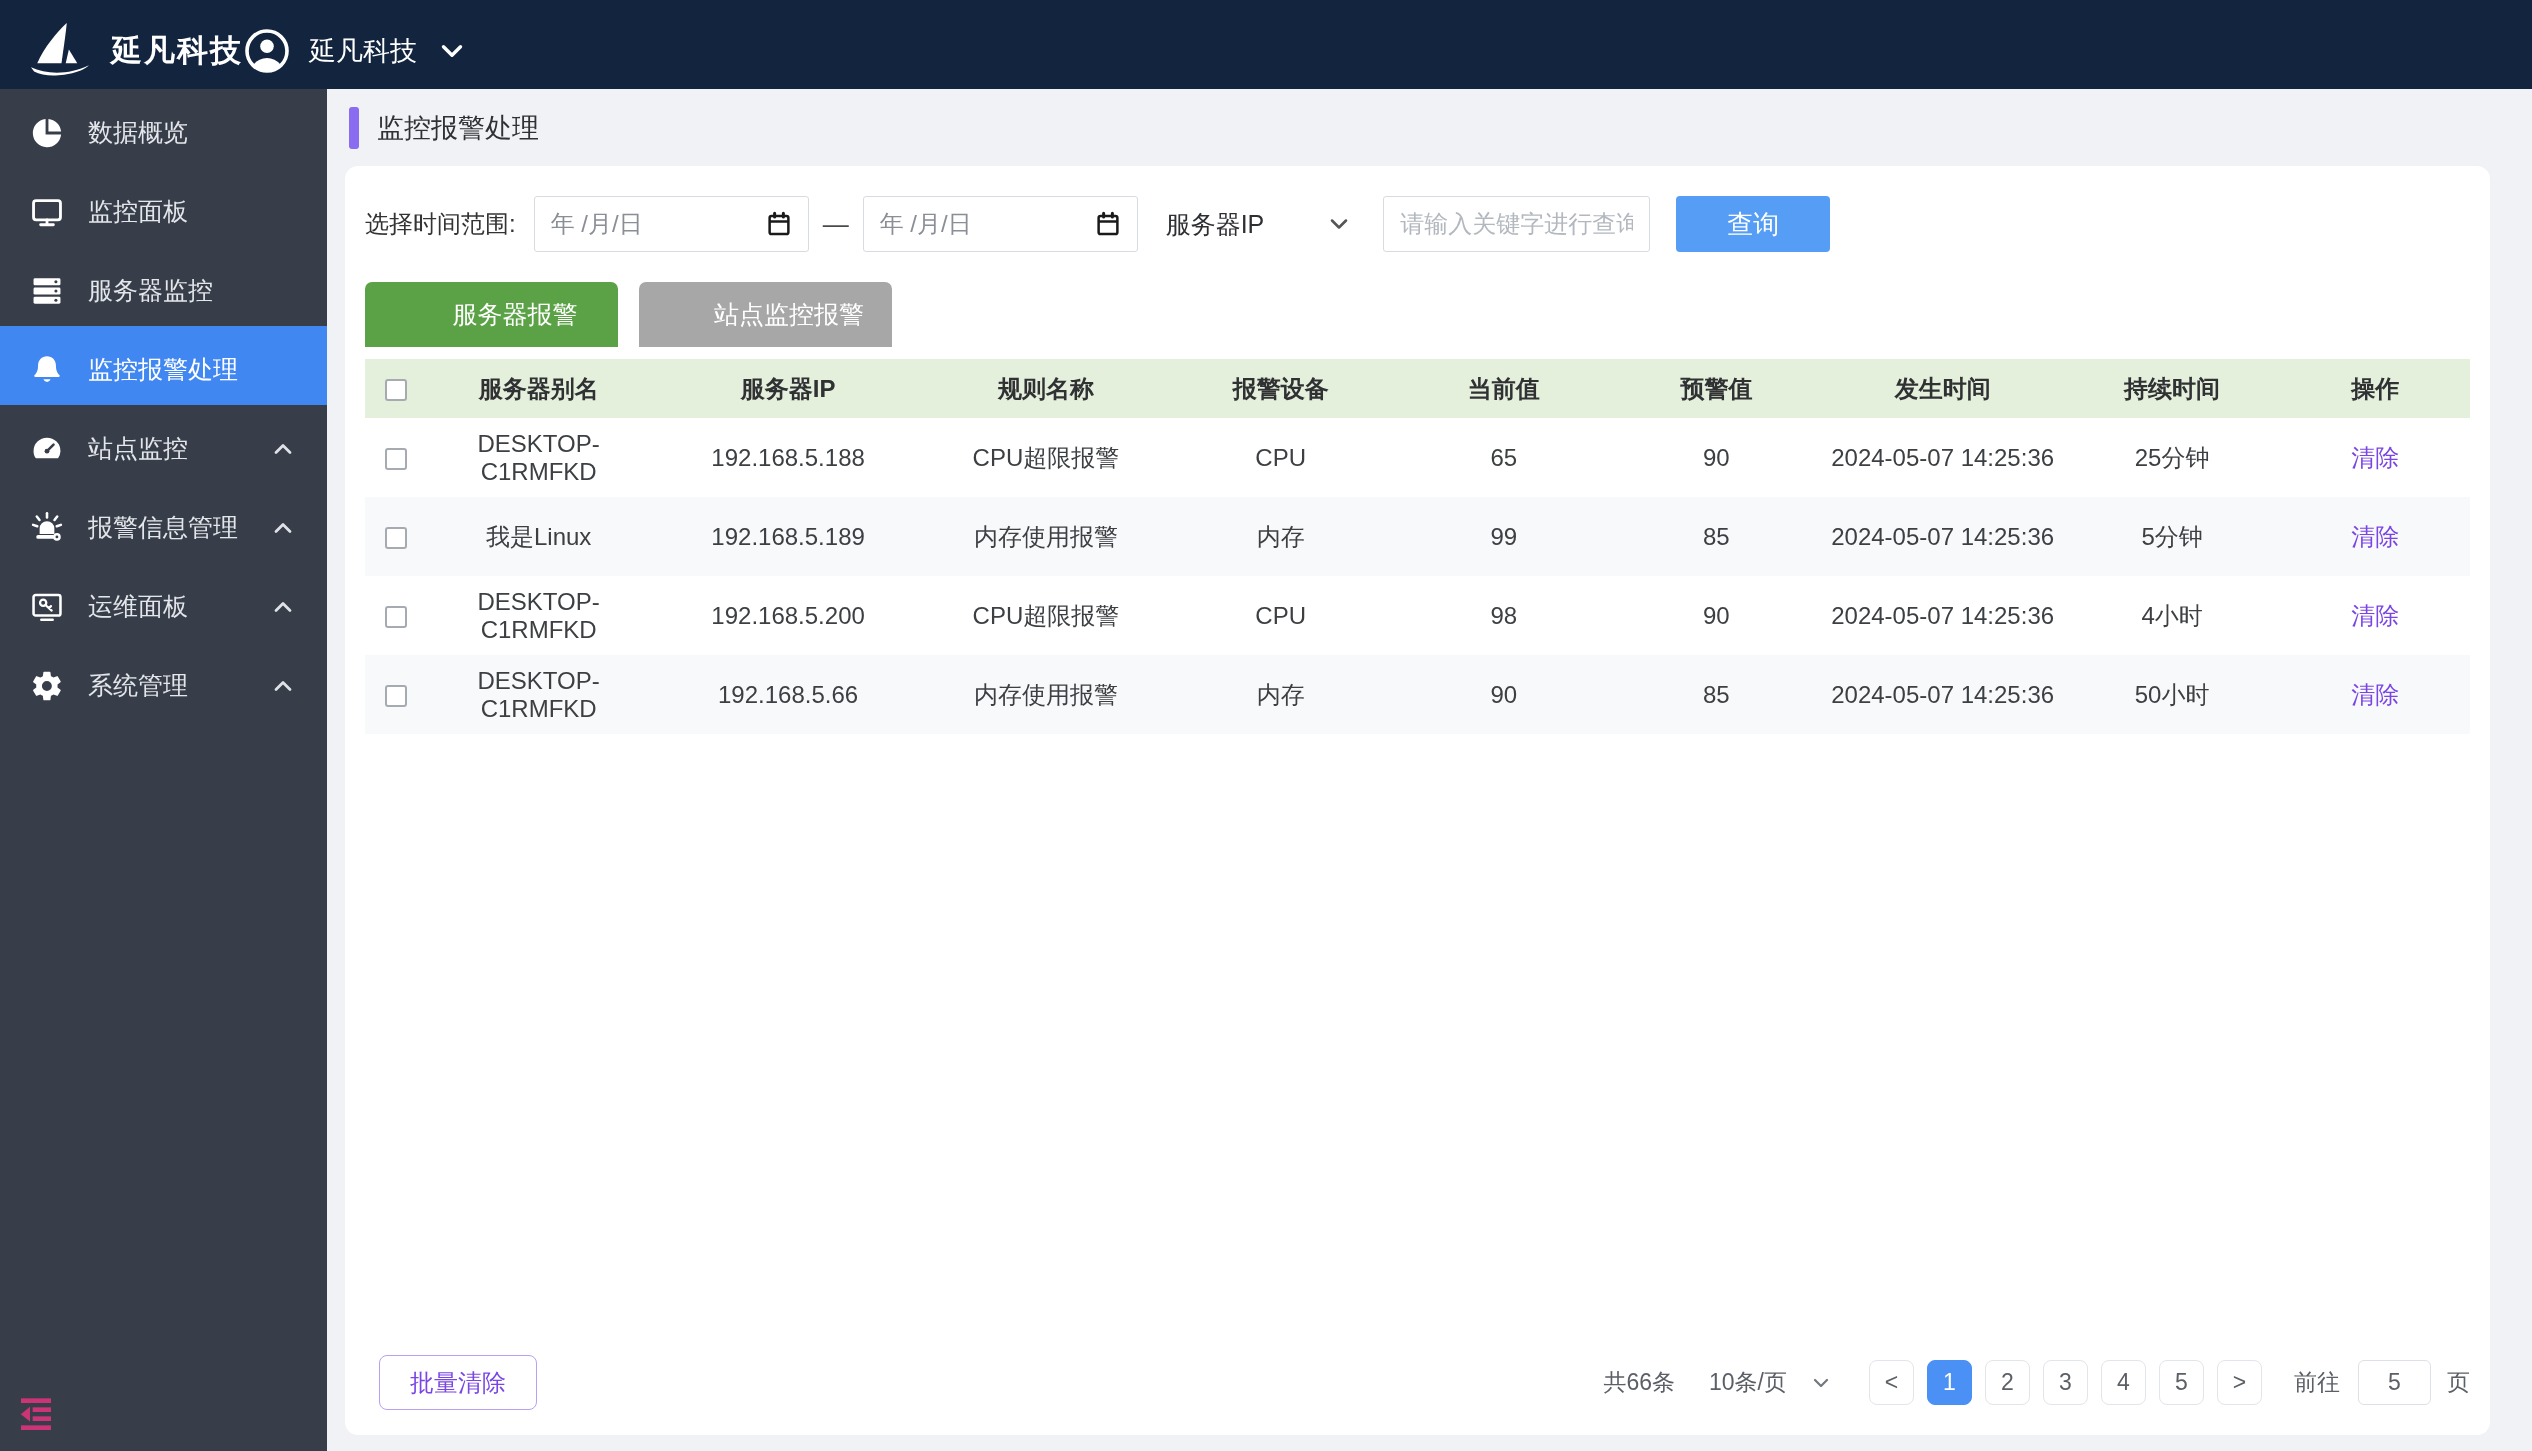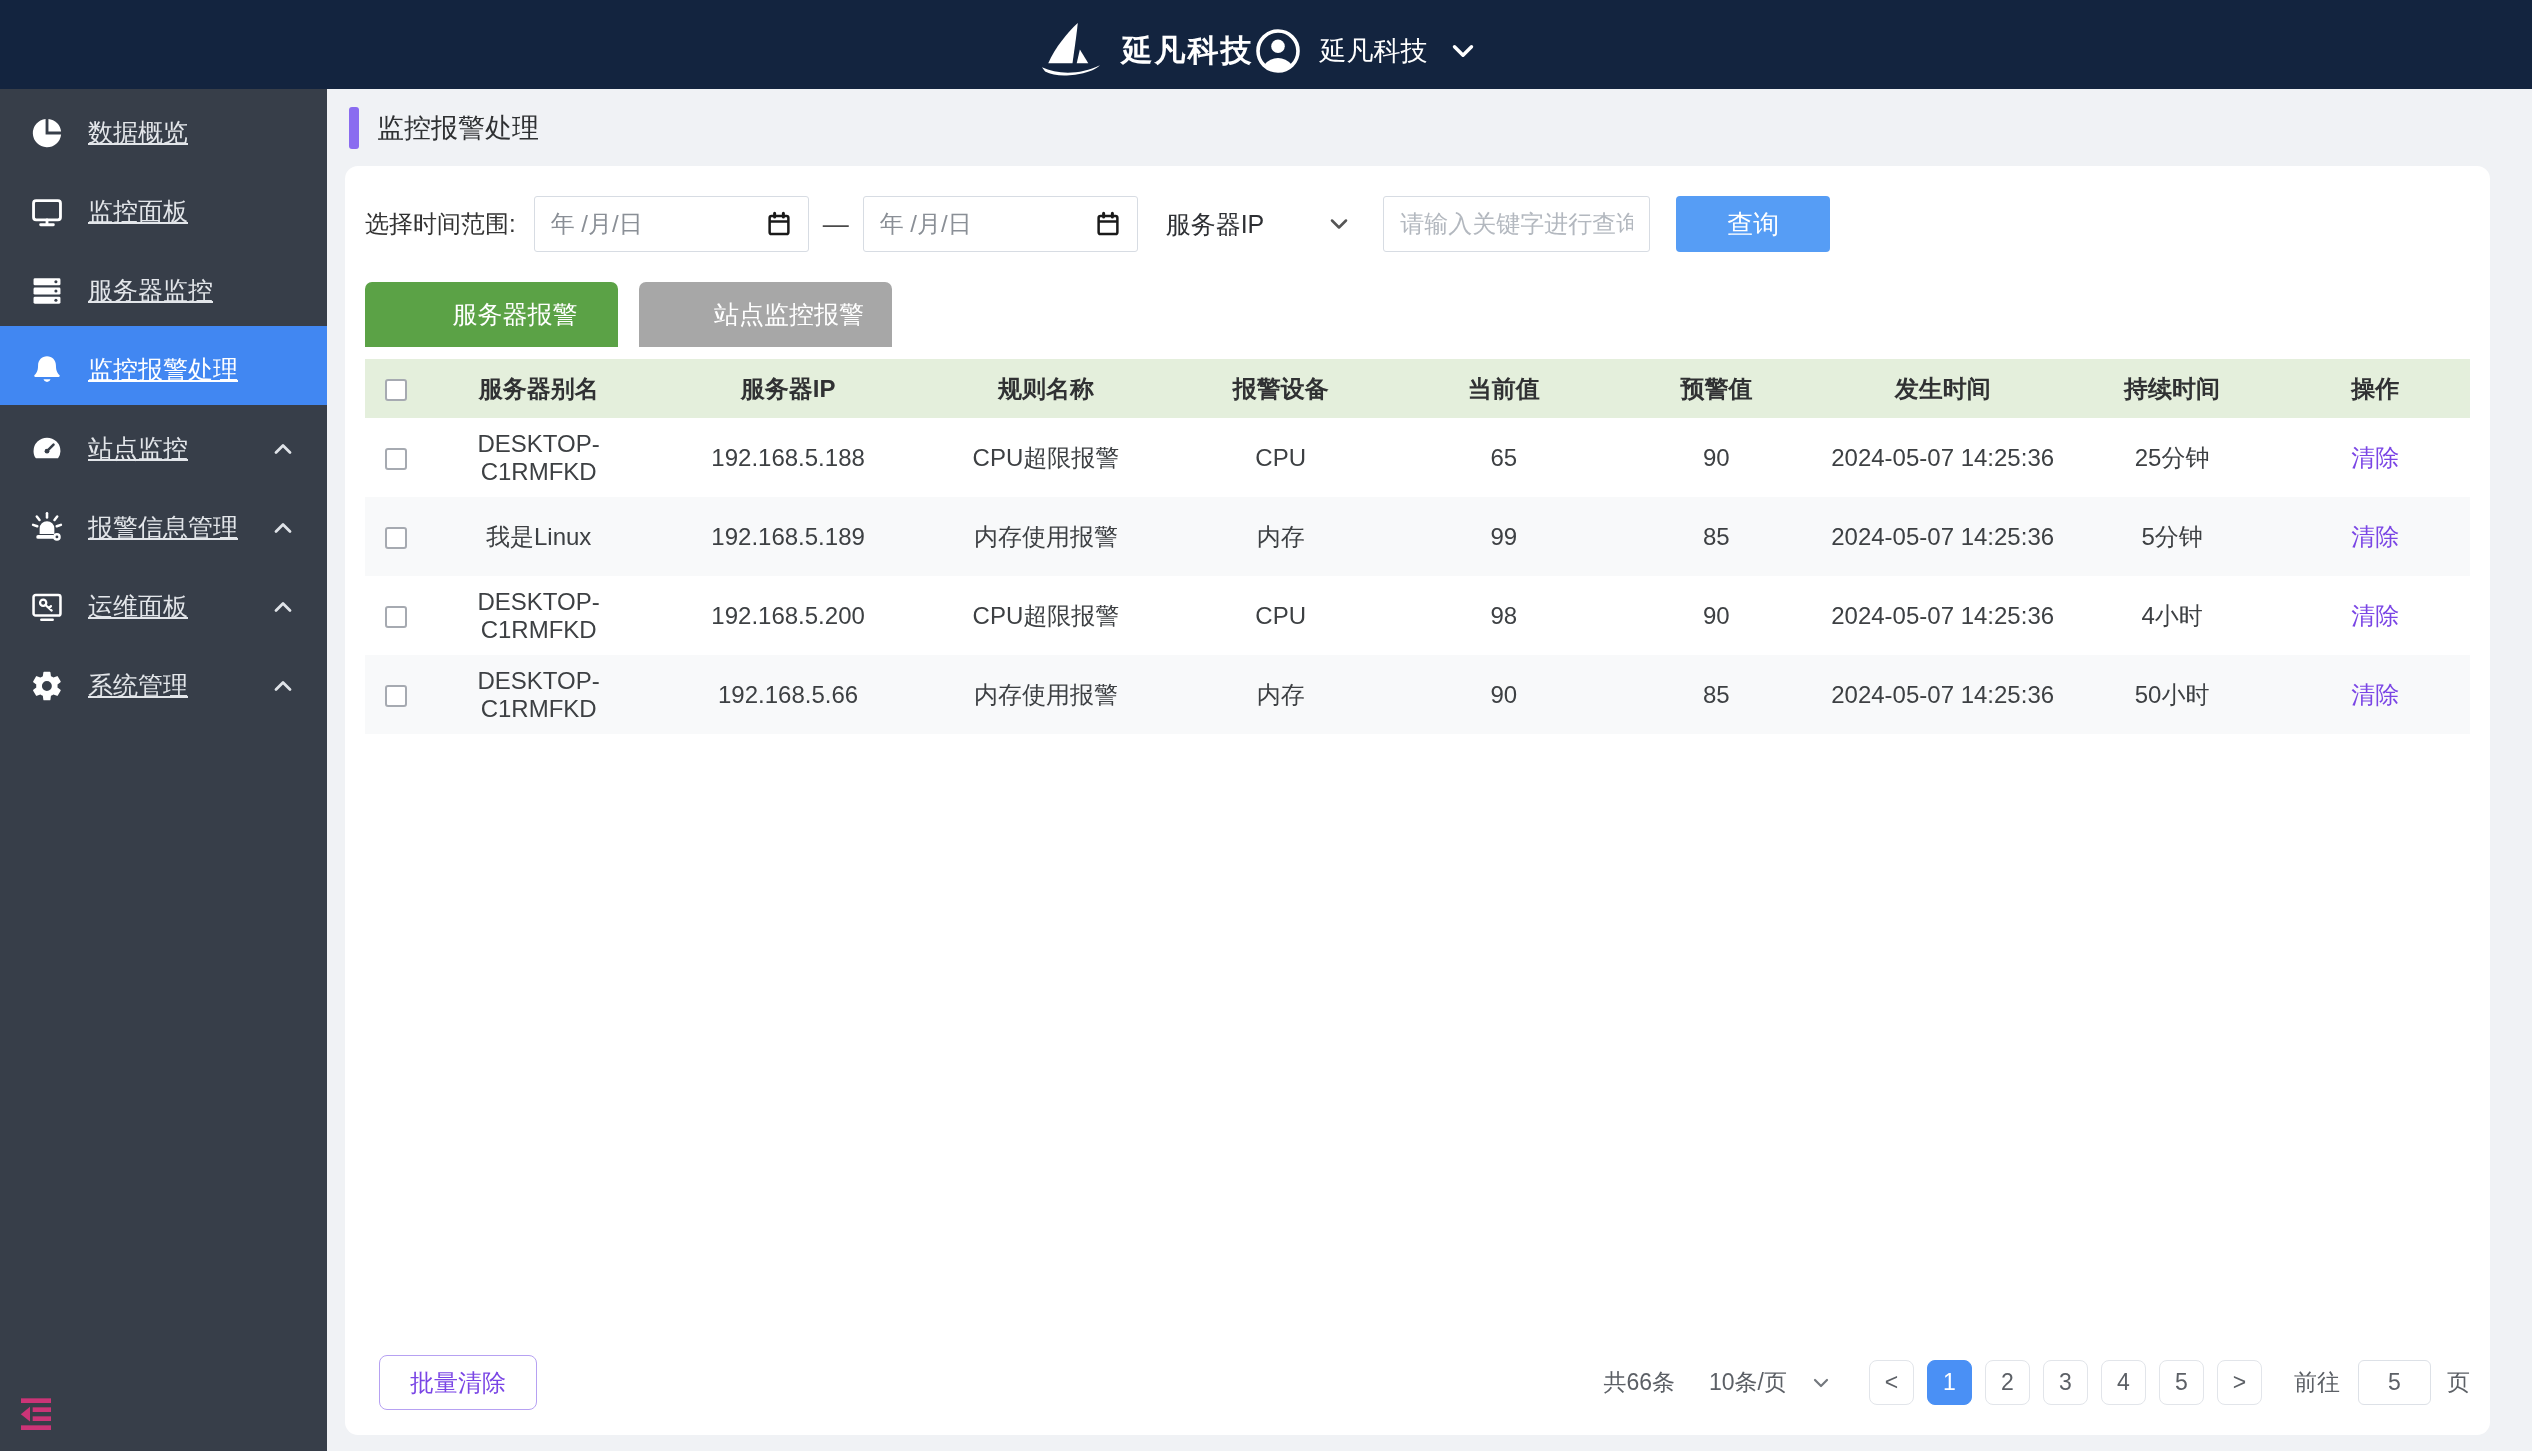--- a/index.html
+++ b/index.html
@@ -2,36 +2,36 @@
 <html><head>
 <meta charset="utf-8">
 <title>监控报警处理</title>
 <style>
   * { margin:0; padding:0; box-sizing:border-box; }
   html,body { width:2532px; height:1451px; overflow:hidden;
     font-family:"Liberation Sans","DejaVu Sans",sans-serif; background:#f0f2f5; }
 
   
   .topbar { height:89px; background:#13243f; display:flex; align-items:center;
-    justify-content:center; padding:12px 42px 0 26px; }
+    justify-content:flex-start; padding:12px 42px 0 26px; }
   .brand { display:flex; align-items:center; gap:14px; }
   .brand svg { width:71px; height:59px; }
   .brand-name { color:#fff; font-size:31px; font-weight:bold; letter-spacing:2px; }
   .user-menu { display:flex; align-items:center; gap:18px; cursor:pointer; }
   .user-menu svg.avatar { width:48px; height:48px; }
   .user-name { color:#fff; font-size:27px; }
   .user-menu svg.chev { width:34px; height:34px; color:#fff; }
 
   
   .shell { display:flex; height:1362px; }
 
   
   .sidebar { width:327px; background:#373e49; position:relative; flex-shrink:0; }
   .nav-item { height:79px; display:flex; align-items:center; padding:8px 30px 0 30px;
-    color:#e3e6ea; font-size:25px; cursor:pointer;text-decoration:underline; }
+    color:#e3e6ea; font-size:25px; cursor:pointer; }
   .nav-item svg.nav-ico { width:34px; height:34px; margin-right:24px; color:#fff; flex-shrink:0; }
   .nav-item .lbl { flex:1; }
   .nav-item svg.arrow { width:28px; height:28px; color:#dfe3e8; }
   .nav-item.active { background:#4187f2; color:#fff; }
   .collapse-btn { position:absolute; left:16px; bottom:18px; width:40px; height:40px; cursor:pointer; }
   .collapse-btn svg { width:40px; height:40px; }
 
   
   .main { flex:1; display:flex; flex-direction:column; background:#f0f2f5; min-width:0; }
   .page-head { height:77px; display:flex; align-items:center; padding-left:22px; }

